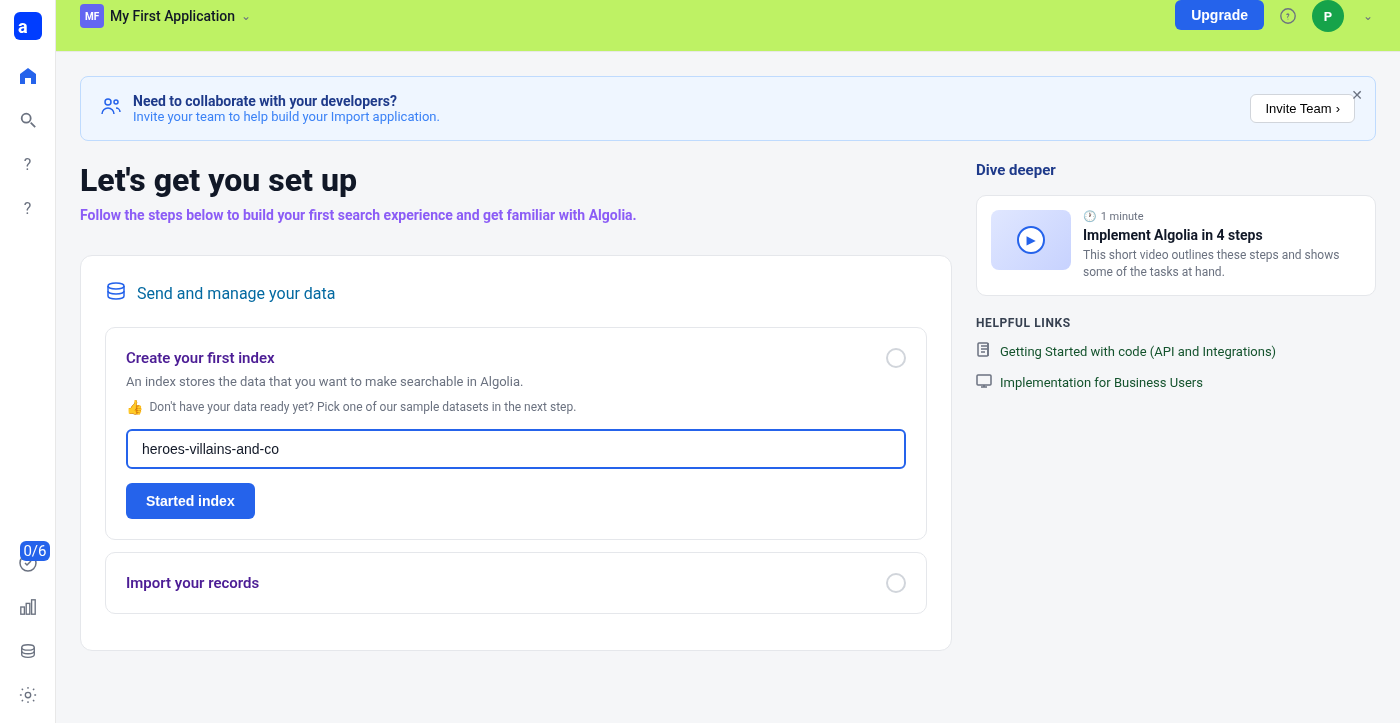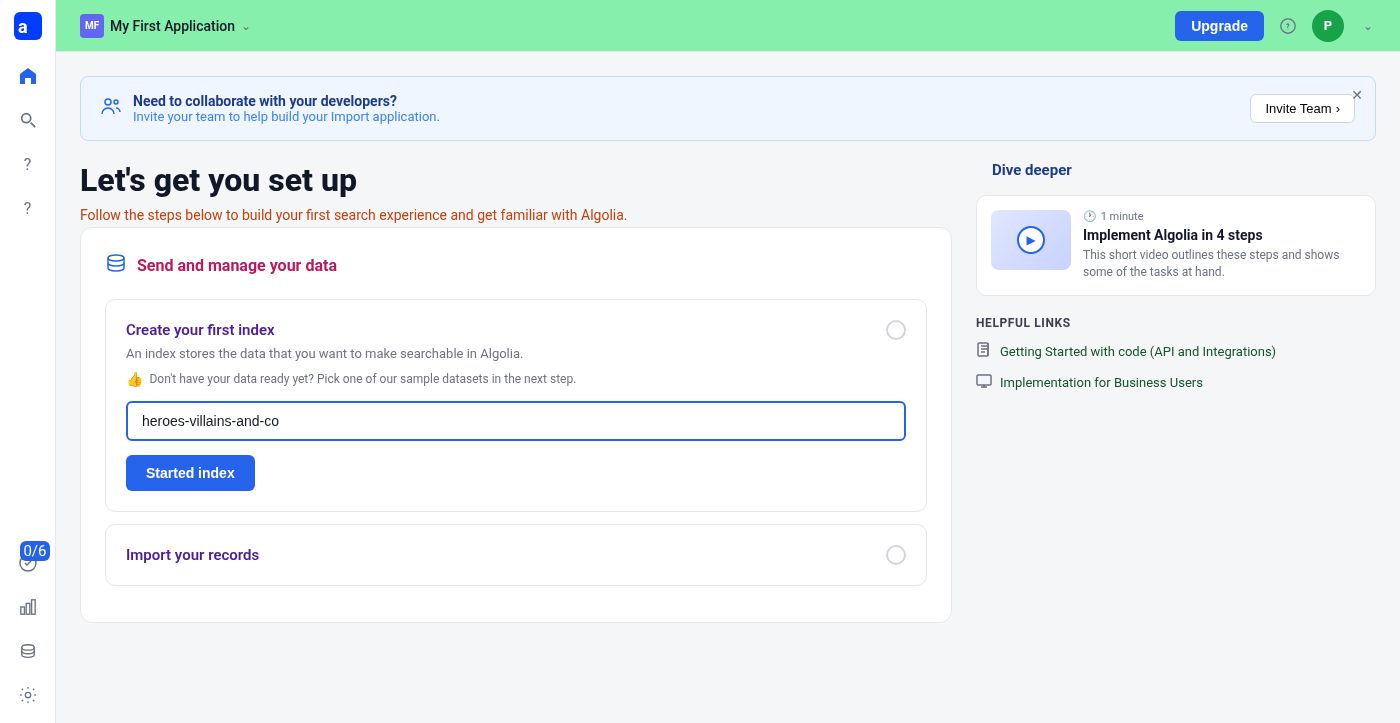--- a/index.html
+++ b/index.html
@@ -63,24 +63,24 @@
     .main-area {
       flex: 1;
       display: flex;
       flex-direction: column;
       overflow: hidden;
     }
 
     
     .topbar {
       height: 52px;
-      background: #86efac;
+      background: #bef264;
       border-bottom: 1px solid #e8e8e8;
       display: flex;
-      align-items: center;
+      align-items: flex-start;
       padding: 0 16px;
       gap: 8px;
     }
     .app-selector {
       display: flex;
       align-items: center;
       gap: 6px;
       cursor: pointer;
       padding: 4px 8px;
       border-radius: 6px;
@@ -213,42 +213,43 @@
 
     
     .page-heading {
       font-size: 32px;
       font-weight: 800;
       color: #111827;
       margin-bottom: 8px;
     }
     .page-subtitle {
       font-size: 14px;
-      color: #c2410c;
-      margin-bottom: 4px;
+      color: #8b5cf6;
+      margin-bottom: 32px;
+      font-weight: bold;
     }
 
     
     .steps-card {
       background: #fff;
       border: 1px solid #e5e7eb;
       border-radius: 12px;
       padding: 24px;
     }
     .steps-card-header {
       display: flex;
       align-items: center;
       gap: 10px;
       margin-bottom: 20px;
     }
     .steps-card-icon { color: #2563eb; font-size: 20px; }
     .steps-card-title {
       font-size: 16px;
-      font-weight: 700;
-      color: #be185d;
+      font-weight: 400;
+      color: #0369a1;
     }
 
     
     .step-item {
       border: 1px solid #e5e7eb;
       border-radius: 10px;
       padding: 20px 20px;
       margin-bottom: 12px;
     }
     .step-header {
@@ -303,21 +304,20 @@
       cursor: pointer;
       margin-top: 14px;
     }
 
     
     .dive-deeper-title {
       font-size: 15px;
       font-weight: 700;
       color: #1e3a8a;
       margin-bottom: 16px;
-      margin-left: 16px;
     }
     .video-card {
       background: #fff;
       border: 1px solid #e5e7eb;
       border-radius: 10px;
       padding: 14px;
       display: flex;
       gap: 12px;
       align-items: flex-start;
       margin-bottom: 20px;

